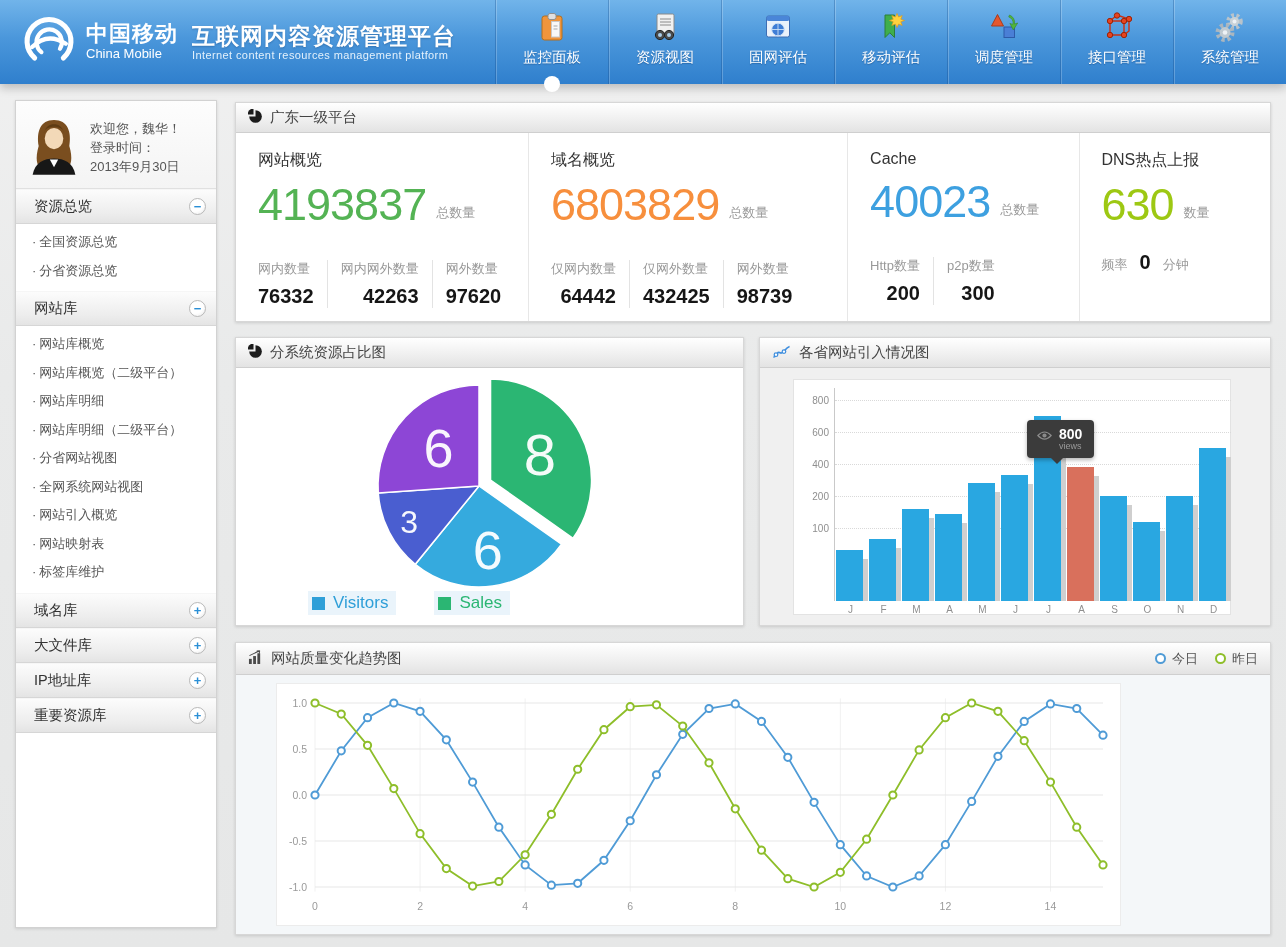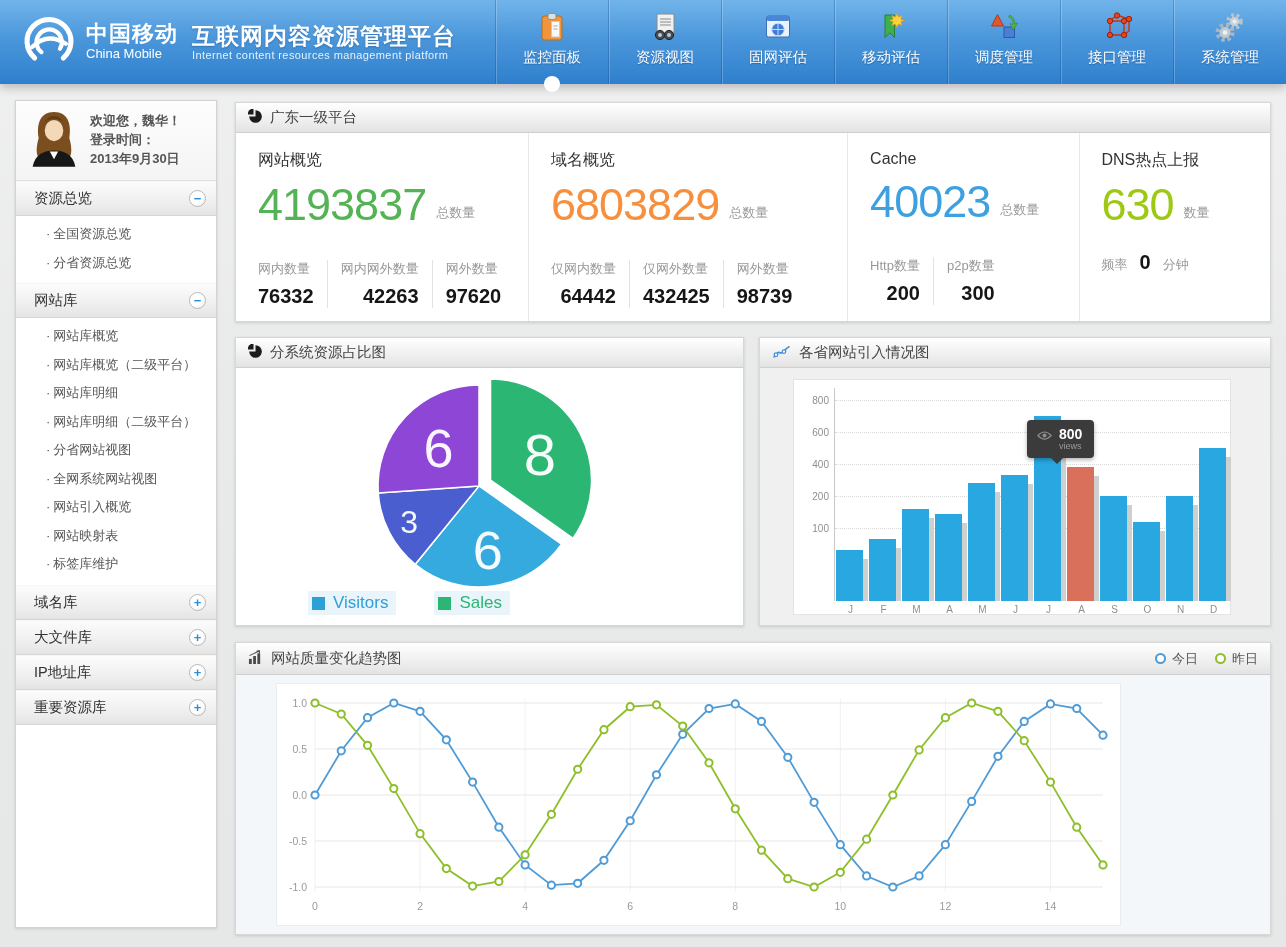--- a/index.html
+++ b/index.html
@@ -25,31 +25,31 @@
   .nav{margin-left:auto;display:flex;height:84px;}
   .nav-item{width:112px;text-align:center;padding-top:9px;position:relative;cursor:pointer;
     border-left:1px solid rgba(20,70,130,.30);box-shadow:inset 1px 0 0 rgba(255,255,255,.22);}
   .nav-item .nav-ic{height:36px;display:flex;align-items:center;justify-content:center;}
   .nav-item .nav-lb{color:#fff;font-size:14.5px;margin-top:3px;text-shadow:0 1px 1px rgba(0,40,90,.35);}
   .nav-item .dot{display:none;}
   .nav-item.active .dot{display:block;position:absolute;left:50%;bottom:-8px;margin-left:-8px;width:16px;height:16px;border-radius:50%;background:#fff;}
   
   .sidebar{position:absolute;left:15px;top:100px;width:202px;height:828px;background:#fff;
     border:1px solid #d2d2d2;box-sizing:border-box;box-shadow:0 1px 3px rgba(0,0,0,.12);}
-  .user-box{display:flex;padding:8px 8px 12px 12px;border-bottom:1px solid #e0e0e0;
-    background:linear-gradient(180deg,#fdfdfd,#f4f4f4);font-weight:bold;}
+  .user-box{display:flex;padding:16px 8px 12px 12px;border-bottom:1px solid #e0e0e0;
+    background:linear-gradient(180deg,#fdfdfd,#f4f4f4);}
   .user-text{margin-left:10px;font-size:13px;color:#555;line-height:19px;padding-top:2px;}
   .sec-hd{height:33px;display:flex;align-items:center;padding:0 10px 0 18px;cursor:pointer;
     background:linear-gradient(180deg,#fcfcfc 0%,#ededed 70%,#e4e4e4 100%);
     border-top:1px solid #f6f6f6;border-bottom:1px solid #d6d6d6;font-size:14.5px;color:#333;}
   .sec-hd .tg{margin-left:auto;width:17px;height:17px;border-radius:50%;
     background:radial-gradient(circle at 35% 30%,#ffffff 55%,#e7e7e7);
     border:1px solid #b9b9b9;box-sizing:border-box;display:flex;align-items:center;justify-content:center;
     color:#2a8fd6;font-size:13px;font-weight:bold;line-height:1;}
-  .sec-items{background:#fff;padding:4px 14px 6px;}
+  .sec-items{background:#fff;padding:4px 0 6px;}
   .sec-item{font-size:13px;color:#555;line-height:28.5px;padding-left:16px;cursor:pointer;white-space:nowrap;}
   .sec-item::before{content:"·";margin-right:3px;color:#555;}
   
   .content{position:absolute;left:235px;top:102px;width:1036px;}
   .panel{background:#fff;border:1px solid #d7d7d7;box-sizing:border-box;box-shadow:0 1px 3px rgba(0,0,0,.14);}
   .panel-hd{height:29px;display:flex;align-items:center;gap:8px;padding:0 12px;
     background:linear-gradient(180deg,#ffffff 0%,#f0f0f0 55%,#e3e3e3 100%);
     border-bottom:1px solid #cfcfcf;font-size:14.5px;color:#444;}
   
   .cards{display:flex;height:188px;}

